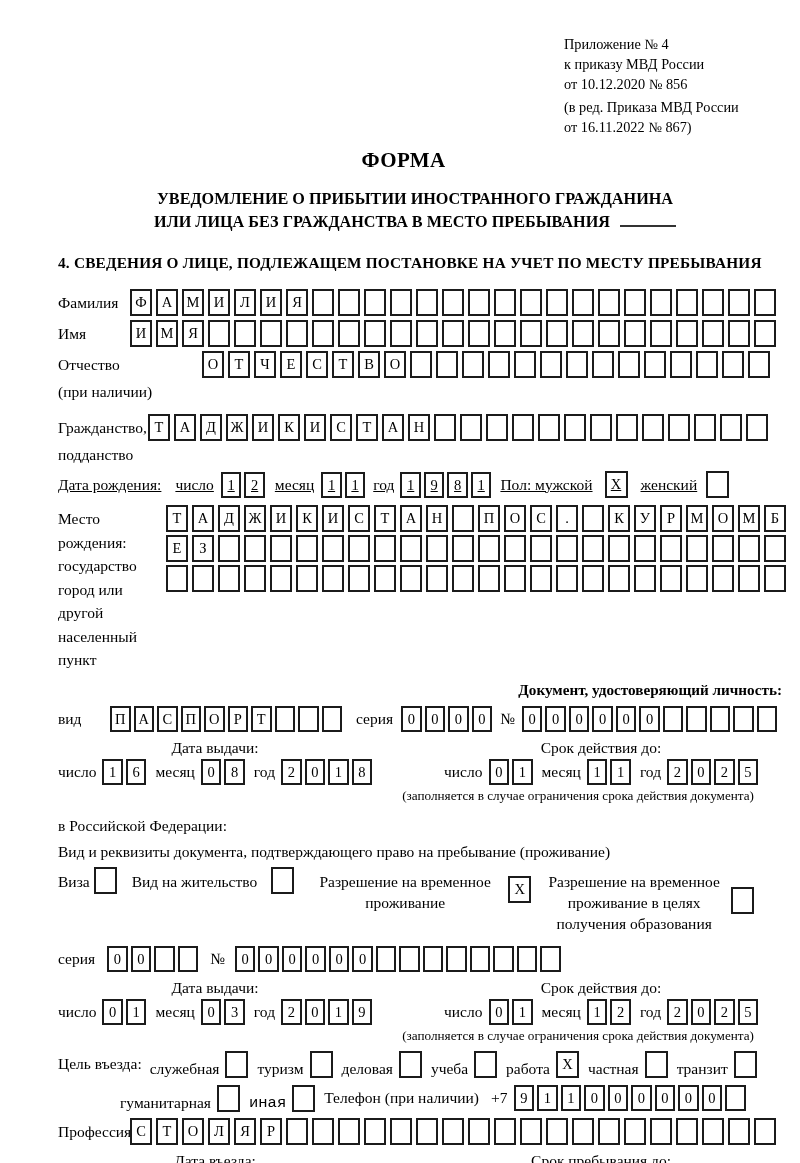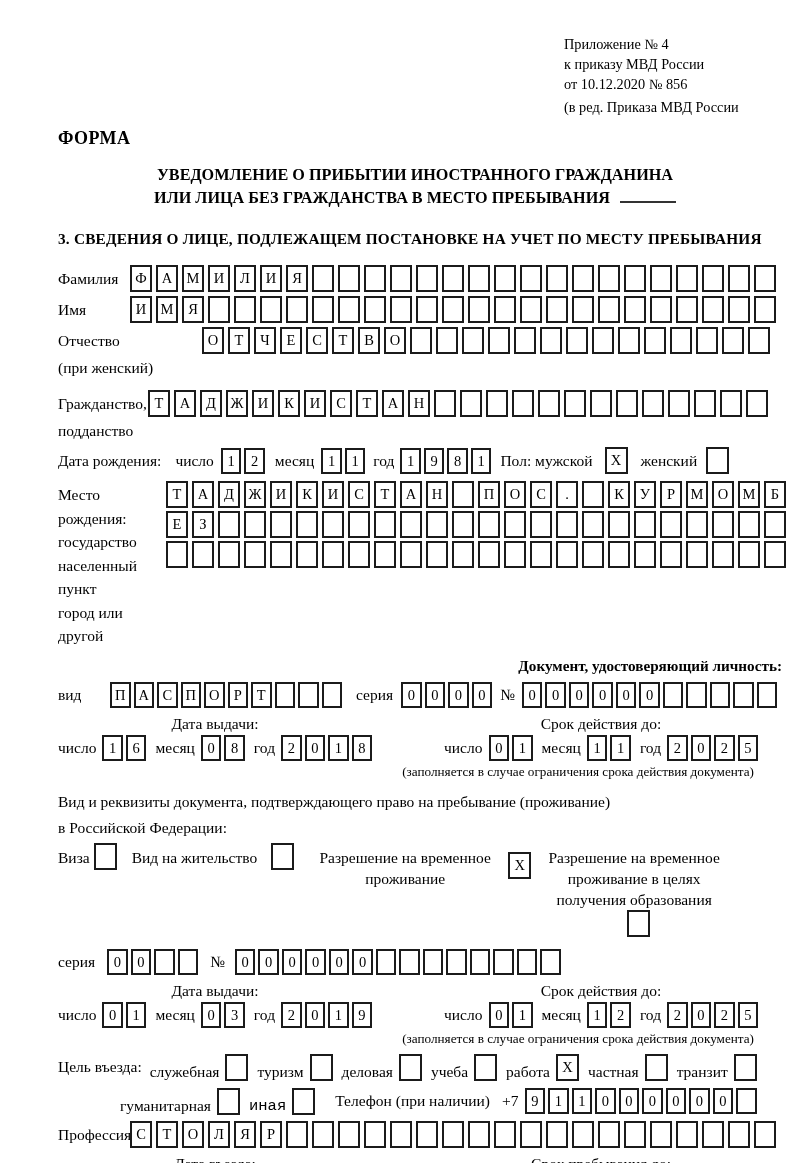--- a/index.html
+++ b/index.html
@@ -7,21 +7,21 @@
   body {
     width:800px; height:1163px; overflow:hidden;
     color:#000; font-family:"Liberation Serif","DejaVu Serif",serif;
     font-size:15.5px;
   }
   .page { padding:34px 18px 0 58px; }
 
   
   .appendix { margin-left:506px; font-size:14.3px; line-height:20px; }
   .appendix-gap { height:3px; }
-  .forma { font-weight:bold; text-align:left; padding-right:33px; margin-top:11px; font-size:18px; letter-spacing:.4px; }
+  .forma { font-weight:bold; text-align:center; padding-right:33px; margin-top:11px; font-size:21px; letter-spacing:.4px; }
 
   .title { text-align:center; font-weight:bold; font-size:16.2px; line-height:23px; margin-top:15px; margin-left:-10px; }
   .blank { display:inline-block; width:56px; height:15px; border-bottom:2px solid #333; margin-left:10px; }
 
   .sec { font-weight:bold; font-size:15.3px; margin-top:20px; letter-spacing:.2px; }
 
   
   .frow { display:flex; align-items:flex-start; margin-top:4px; }
   .lbl { font-size:15.5px; line-height:20px; padding-top:4px; flex:none; }
   .w72 { width:72px; } .w144 { width:144px; } .w88 { width:90px; } .w108 { width:108px; } .w52 { width:52px; }
@@ -67,32 +67,33 @@
 <body>
 
 <div class="page">
 
   <div class="appendix">
     <div>Приложение № 4</div>
     <div>к приказу МВД России</div>
     <div>от 10.12.2020 № 856</div>
     <div class="appendix-gap"></div>
     <div>(в ред. Приказа МВД России</div>
+    <div>от 16.11.2022 № 867)</div>
   </div>
 
   <div class="forma">ФОРМА</div>
 
   <div class="title">
     <div>УВЕДОМЛЕНИЕ О ПРИБЫТИИ ИНОСТРАННОГО ГРАЖДАНИНА</div>
     <div>
       <span>ИЛИ ЛИЦА БЕЗ ГРАЖДАНСТВА В МЕСТО ПРЕБЫВАНИЯ</span><span class="blank"></span>
     </div>
   </div>
 
-  <div class="sec">3. СВЕДЕНИЯ О ЛИЦЕ, ПОДЛЕЖАЩЕМ ПОСТАНОВКЕ НА УЧЕТ ПО МЕСТУ ПРЕБЫВАНИЯ</div>
+  <div class="sec">4. СВЕДЕНИЯ О ЛИЦЕ, ПОДЛЕЖАЩЕМ ПОСТАНОВКЕ НА УЧЕТ ПО МЕСТУ ПРЕБЫВАНИЯ</div>
 
   <div class="frow" style="margin-top:17px;">
     <div class="lbl w72">Фамилия</div>
     <div class="cellrow">
         <span class="cell">Ф</span>
         <span class="cell">А</span>
         <span class="cell">М</span>
         <span class="cell">И</span>
         <span class="cell">Л</span>
         <span class="cell">И</span>
@@ -145,21 +146,21 @@
         <span class="cell"></span>
         <span class="cell"></span>
         <span class="cell"></span>
         <span class="cell"></span>
       </div>
   </div>
 
   <div class="frow">
     <div class="lbl w144">
       <div>Отчество</div>
-      <div style="margin-top:7px;">(при женский)</div>
+      <div style="margin-top:7px;">(при наличии)</div>
     </div>
     <div class="cellrow">
         <span class="cell">О</span>
         <span class="cell">Т</span>
         <span class="cell">Ч</span>
         <span class="cell">Е</span>
         <span class="cell">С</span>
         <span class="cell">Т</span>
         <span class="cell">В</span>
         <span class="cell">О</span>
@@ -206,21 +207,21 @@
         <span class="cell"></span>
         <span class="cell"></span>
         <span class="cell"></span>
         <span class="cell"></span>
         <span class="cell"></span>
         <span class="cell"></span>
         <span class="cell"></span>
       </div>
   </div>
 
-  <div class="frow" style="margin-top:6px; align-items:center;">
+  <div class="frow" style="margin-top:6px; align-items:center;text-decoration:underline;">
     <span class="lbl" style="padding-top:0;">Дата рождения:</span>
     <span style="margin-left:14px; margin-right:7px;">число</span>
     <span class="cellrow sm">
         <span class="cell">1</span>
         <span class="cell">2</span>
       </span>
     <span style="margin-left:10px; margin-right:7px;">месяц</span>
     <span class="cellrow sm">
         <span class="cell">1</span>
         <span class="cell">1</span>
@@ -235,22 +236,22 @@
     <span style="margin-left:9px; margin-right:12px;">Пол: мужской</span>
     <span class="chk">X</span>
     <span style="margin-left:13px; margin-right:9px;">женский</span>
     <span class="chk"></span>
   </div>
 
   <div class="frow" style="margin-top:7px;">
     <div class="lbl w108" style="line-height:23.5px; padding-top:2px;">
       <div>Место рождения:</div>
       <div>государство</div>
+      <div>город или другой</div>
       <div>населенный пункт</div>
-      <div>город или другой</div>
     </div>
     <div class="stack">
       <div class="cellrow">
           <span class="cell">Т</span>
           <span class="cell">А</span>
           <span class="cell">Д</span>
           <span class="cell">Ж</span>
           <span class="cell">И</span>
           <span class="cell">К</span>
           <span class="cell">И</span>
@@ -408,38 +409,38 @@
             <span class="cell">0</span>
             <span class="cell">2</span>
             <span class="cell">5</span>
           </span>
       </div>
     </div>
   </div>
   <div class="note-right">(заполняется в случае ограничения срока действия документа)</div>
 
   <div class="res-intro">
+    <div>в Российской Федерации:</div>
     <div>Вид и реквизиты документа, подтверждающего право на пребывание (проживание)</div>
-    <div>в Российской Федерации:</div>
   </div>
 
   <div class="res-opts">
     <div class="ro">
       <span class="olbl">Виза</span>
       <span class="chk" style="margin-left:4px;"></span>
     </div>
     <div class="ro" style="margin-left:15px;">
       <span class="olbl">Вид на жительство</span>
       <span class="chk" style="margin-left:14px;"></span>
     </div>
     <div class="ro" style="margin-left:18px;">
       <span class="ro-center" style="width:186px; padding-top:4px;">Разрешение на временное проживание</span>
       <span class="chk" style="margin-left:10px;">X</span>
     </div>
-    <div class="ro" style="margin-left:14px;flex-direction:column;">
+    <div class="ro" style="margin-left:14px;">
       <span class="ro-center" style="width:178px; padding-top:4px;">Разрешение на временное проживание в целях получения образования</span>
       <span class="chk" style="margin-left:8px;"></span>
     </div>
   </div>
 
   <div class="frow" style="margin-top:12px; align-items:center;">
     <span style="margin-right:12px;">серия</span>
     <span class="cellrow sm">
         <span class="cell">0</span>
         <span class="cell">0</span>
@@ -547,21 +548,21 @@
 
   <div class="prow" style="margin-left:62px;">
     <span class="po">
       <span class="polbl">гуманитарная</span>
       <span class="chk"></span>
     </span>
     <span class="po" style="margin-left:0;font-family:Liberation Mono, monospace;">
       <span class="polbl">иная</span>
       <span class="chk"></span>
     </span>
-    <span style="margin-left:11px; margin-right:12px;">Телефон (при наличии)</span>
+    <span style="margin-left:0; margin-right:12px;">Телефон (при наличии)</span>
     <span style="margin-right:6px;">+7</span>
     <span class="cellrow sm">
         <span class="cell">9</span>
         <span class="cell">1</span>
         <span class="cell">1</span>
         <span class="cell">0</span>
         <span class="cell">0</span>
         <span class="cell">0</span>
         <span class="cell">0</span>
         <span class="cell">0</span>

